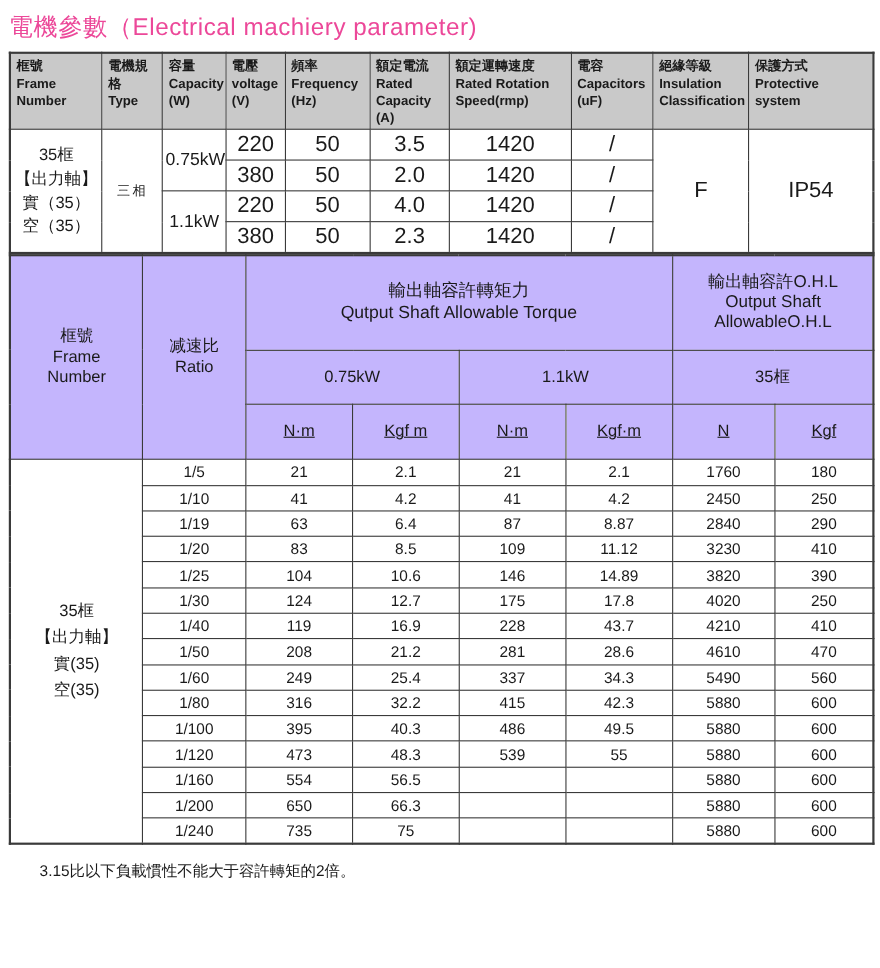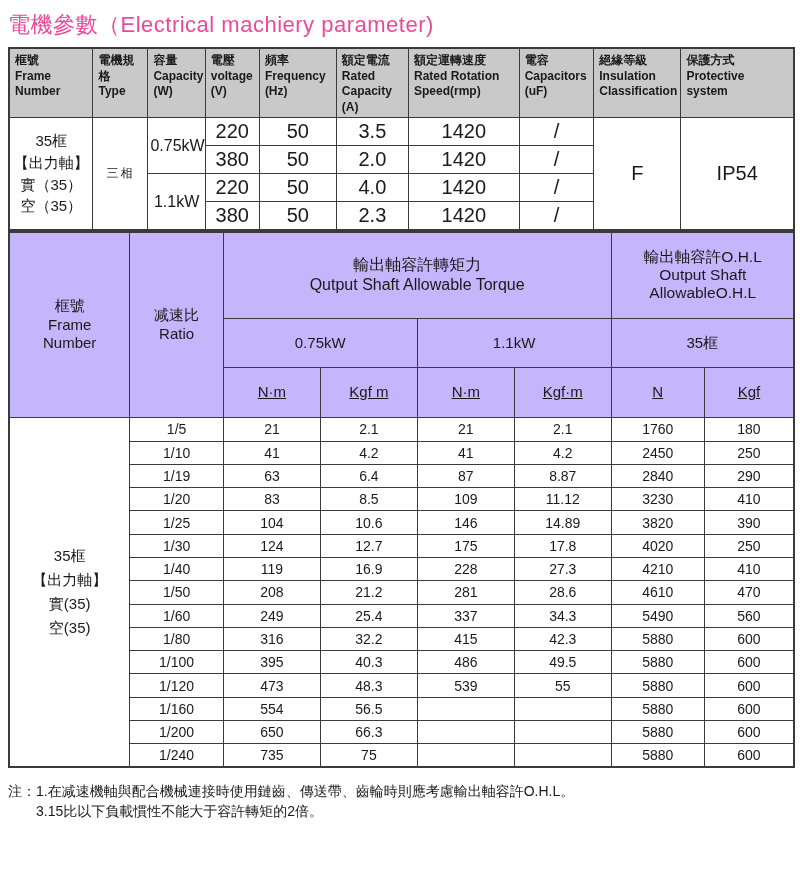--- a/index.html
+++ b/index.html
@@ -281,21 +281,21 @@
         <td>175</td>
         <td>17.8</td>
         <td>4020</td>
         <td>250</td>
       </tr>
       <tr>
         <td>1/40</td>
         <td>119</td>
         <td>16.9</td>
         <td>228</td>
-        <td>27.3</td>
+        <td>43.7</td>
         <td>4210</td>
         <td>410</td>
       </tr>
       <tr>
         <td>1/50</td>
         <td>208</td>
         <td>21.2</td>
         <td>281</td>
         <td>28.6</td>
         <td>4610</td>
@@ -361,17 +361,16 @@
         <td>75</td>
         <td></td>
         <td></td>
         <td>5880</td>
         <td>600</td>
       </tr>
     </tbody>
   </table>
 
   <div class="notes">
-    <div class="note-line">注：1.在减速機軸與配合機械連接時使用鏈齒、傳送帶、齒輪時則應考慮輸出軸容許O.H.L。</div>
     <div class="note-line indent">3.15比以下負載慣性不能大于容許轉矩的2倍。</div>
   </div>
 
 </div>
 
 </body></html>

